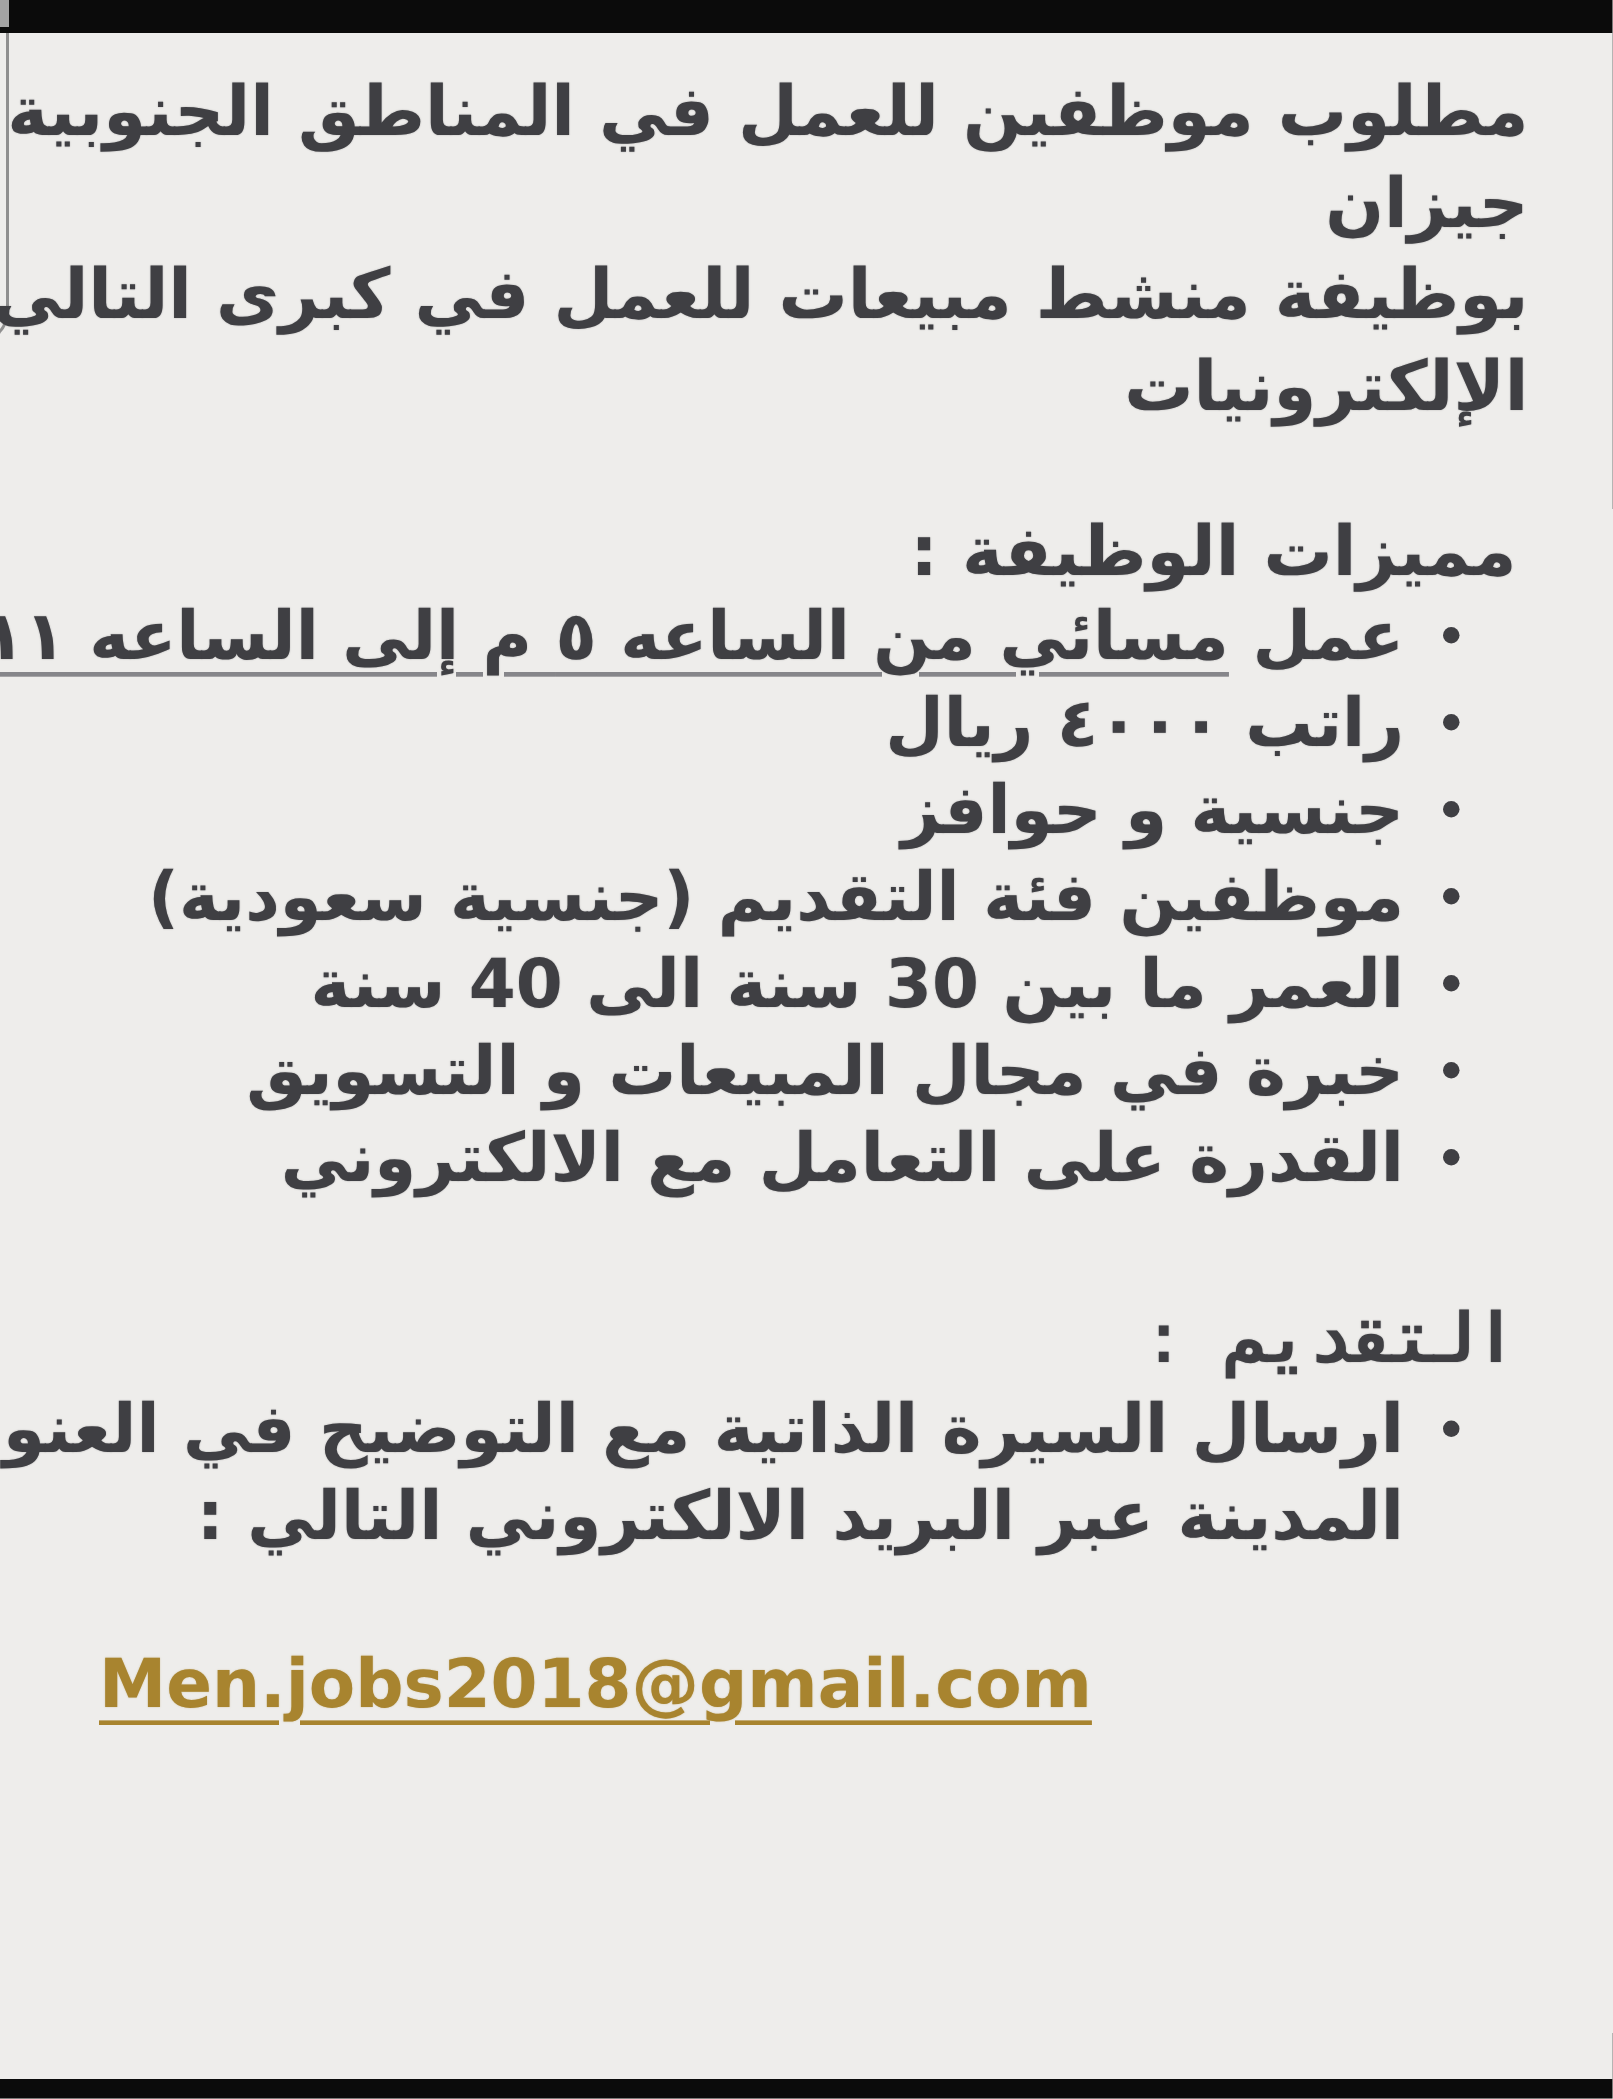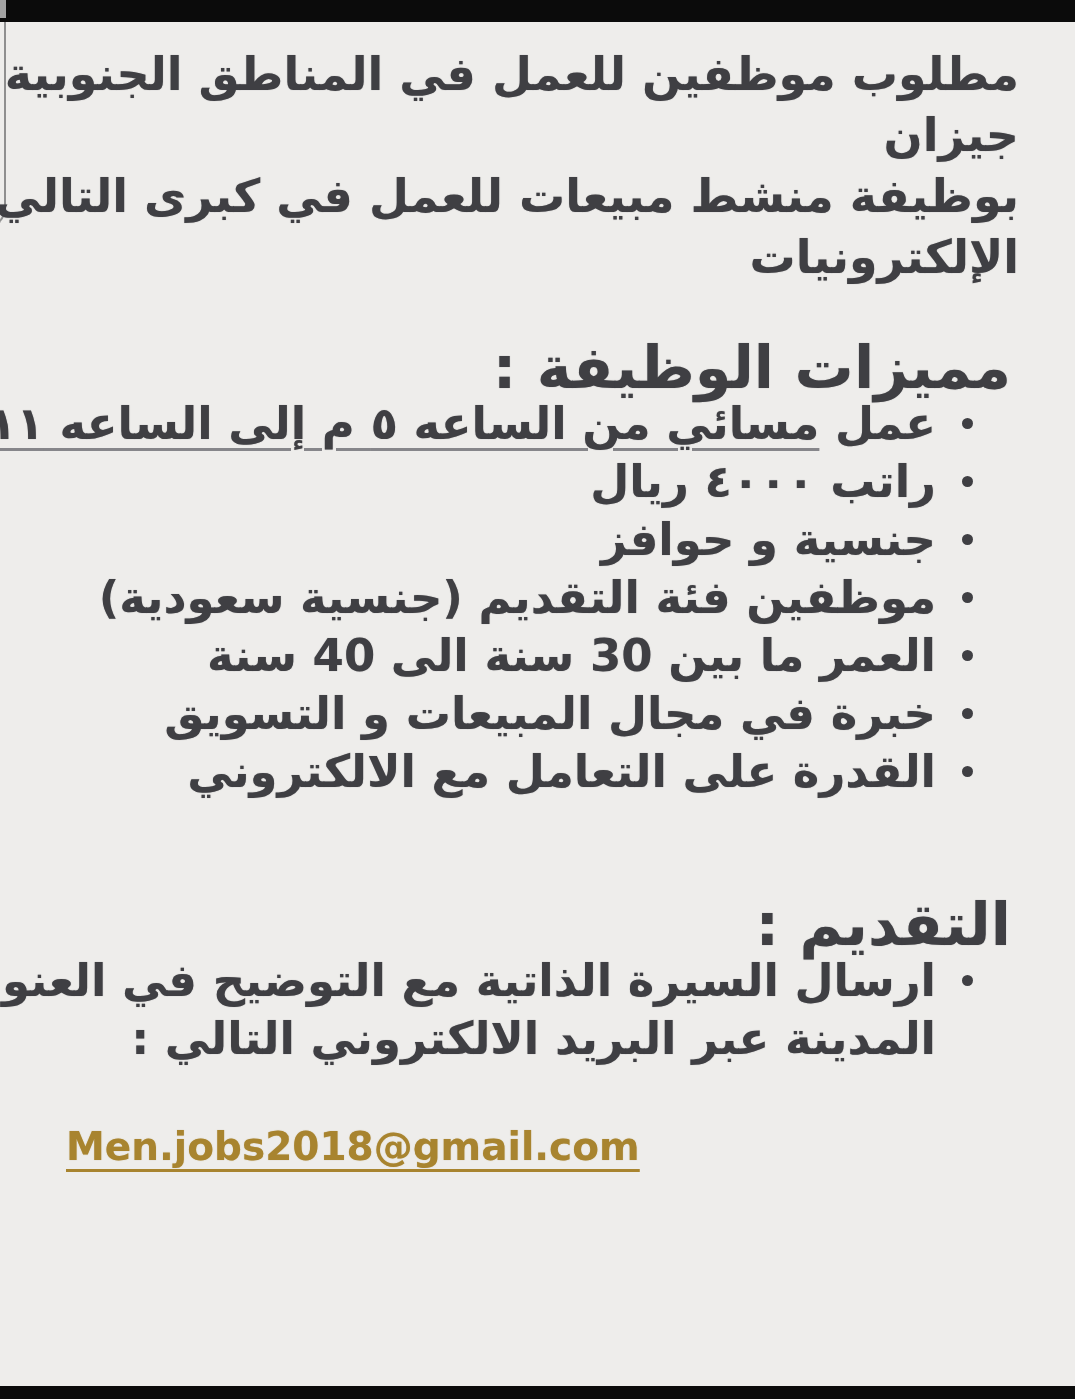--- a/index.html
+++ b/index.html
@@ -51,28 +51,28 @@
   }
 
   .intro {
     margin-top: 22px;
     font-size: 46px;
     line-height: 61px;
   }
   .intro .line { white-space: nowrap; }
 
   .heading {
-    font-size: 59px;
+    font-size: 46px;
     line-height: 55px;
     margin: 0 8px 0 0;
     white-space: nowrap;
   }
   .h-features     { margin-top: 52px; }
   .h-requirements { margin-top: 75px; }
-  .h-application  { margin-top: 96px; }
+  .h-application  { margin-top: 68px; font-family: Liberation Mono, monospace; }
 
   ul.blist {
     margin: 0;
     padding: 0 46px 0 0;
     list-style: none;
   }
   .ul-features     { margin-top: 6px; }
   .ul-requirements { margin-top: 4px; }
   .ul-application  { margin-top: 3px; }
 
@@ -100,21 +100,21 @@
     text-underline-offset: 9px;
   }
 
   .email-row {
     margin-top: 56px;
     direction: ltr;
     text-align: left;
     margin-left: 6px;
   }
   .email-link {
-    font-size: 39px;
+    font-size: 45px;
     font-weight: bold;
     color: #a8842f;
     text-decoration: underline;
     text-decoration-thickness: 3px;
     text-decoration-color: #a8842f;
     text-underline-offset: 9px;
     text-shadow: 0 0 1px rgba(168,132,47,0.5);
     cursor: pointer;
   }
 </style>

